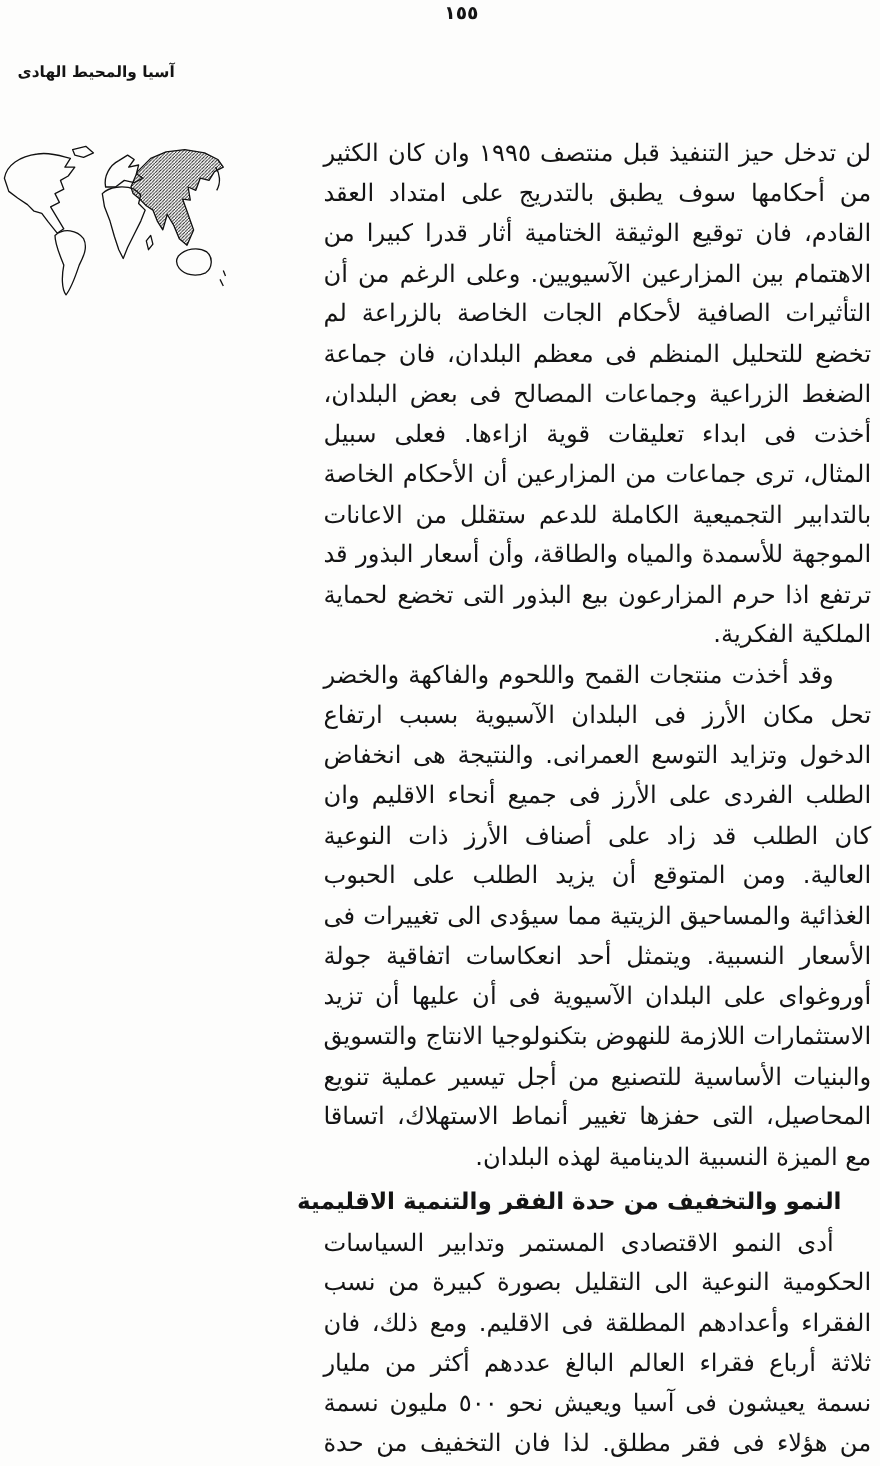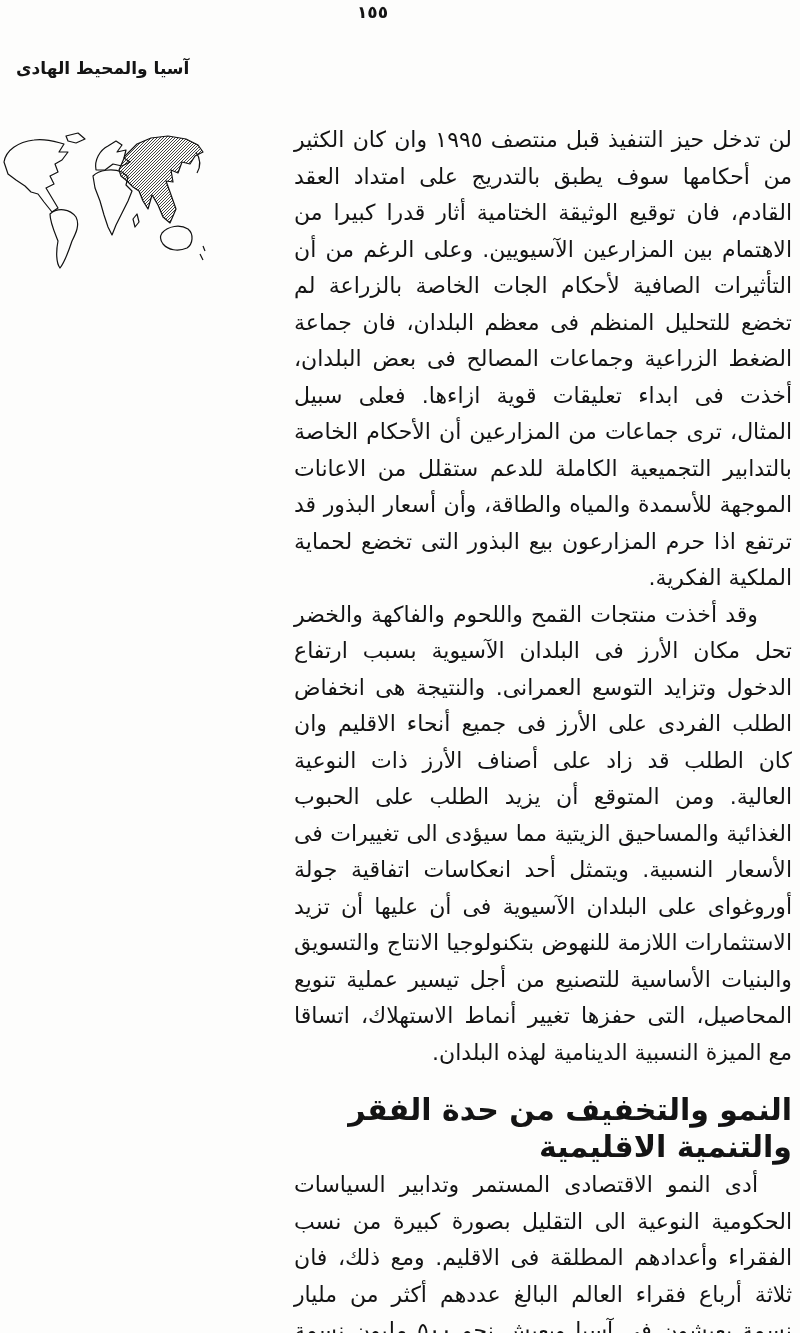--- a/index.html
+++ b/index.html
@@ -11,30 +11,30 @@
     position: relative;
     overflow: hidden;
   }
   .page {
     position: absolute; inset: 0;
     background: #fdfdfc;
   }
   .page-number {
     position: absolute;
     top: 2px; left: 310px; width: 125px;
-    text-align: center;
+    text-align: right;
     font-size: 17px;
     font-weight: bold;
     letter-spacing: 2px;
     direction: rtl;
   }
   .running-header {
     position: absolute;
     top: 58px; left: 16px;
-    font-size: 17px;
+    font-size: 14px;
     font-weight: bold;
     direction: rtl;
   }
   .map-figure {
     position: absolute;
     top: 130px; left: 0px;
     width: 218px; height: 142px;
   }
   .map-figure svg { width: 100%; height: 100%; }
   .text-column {
@@ -43,25 +43,25 @@
     width: 522px;
     direction: rtl;
     text-align: justify;
     font-size: 22px;
     line-height: 36.5px;
     font-weight: 500;
   }
   .para { text-align: justify; margin-left: 24px; }
   .para.indent { text-indent: 34px; }
   .section-heading {
-    font-size: 30px;
+    font-size: 21px;
     font-weight: bold;
-    margin-top: 21px;
+    margin-top: 3px;
     margin-bottom: 2px;
-    text-align: right;
+    text-align: left;
     text-indent: 0;
   }
 </style>
 </head>
 <body>
 
 <div class="page">
 
   <div class="page-number">١٥٥</div>
 

